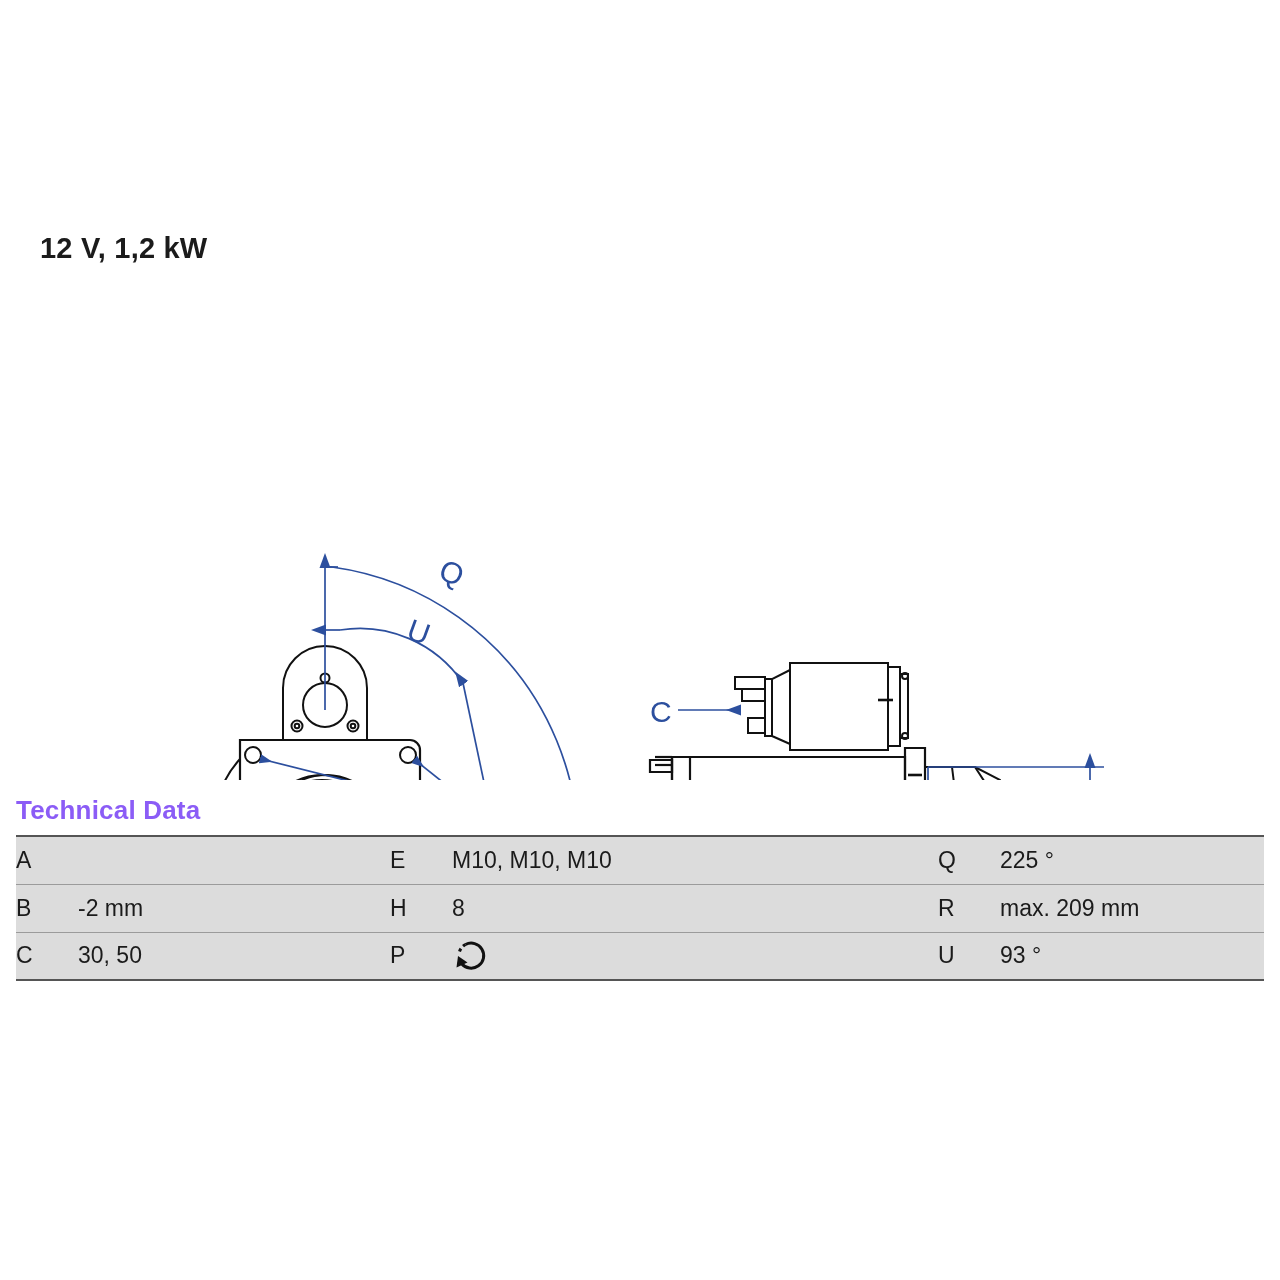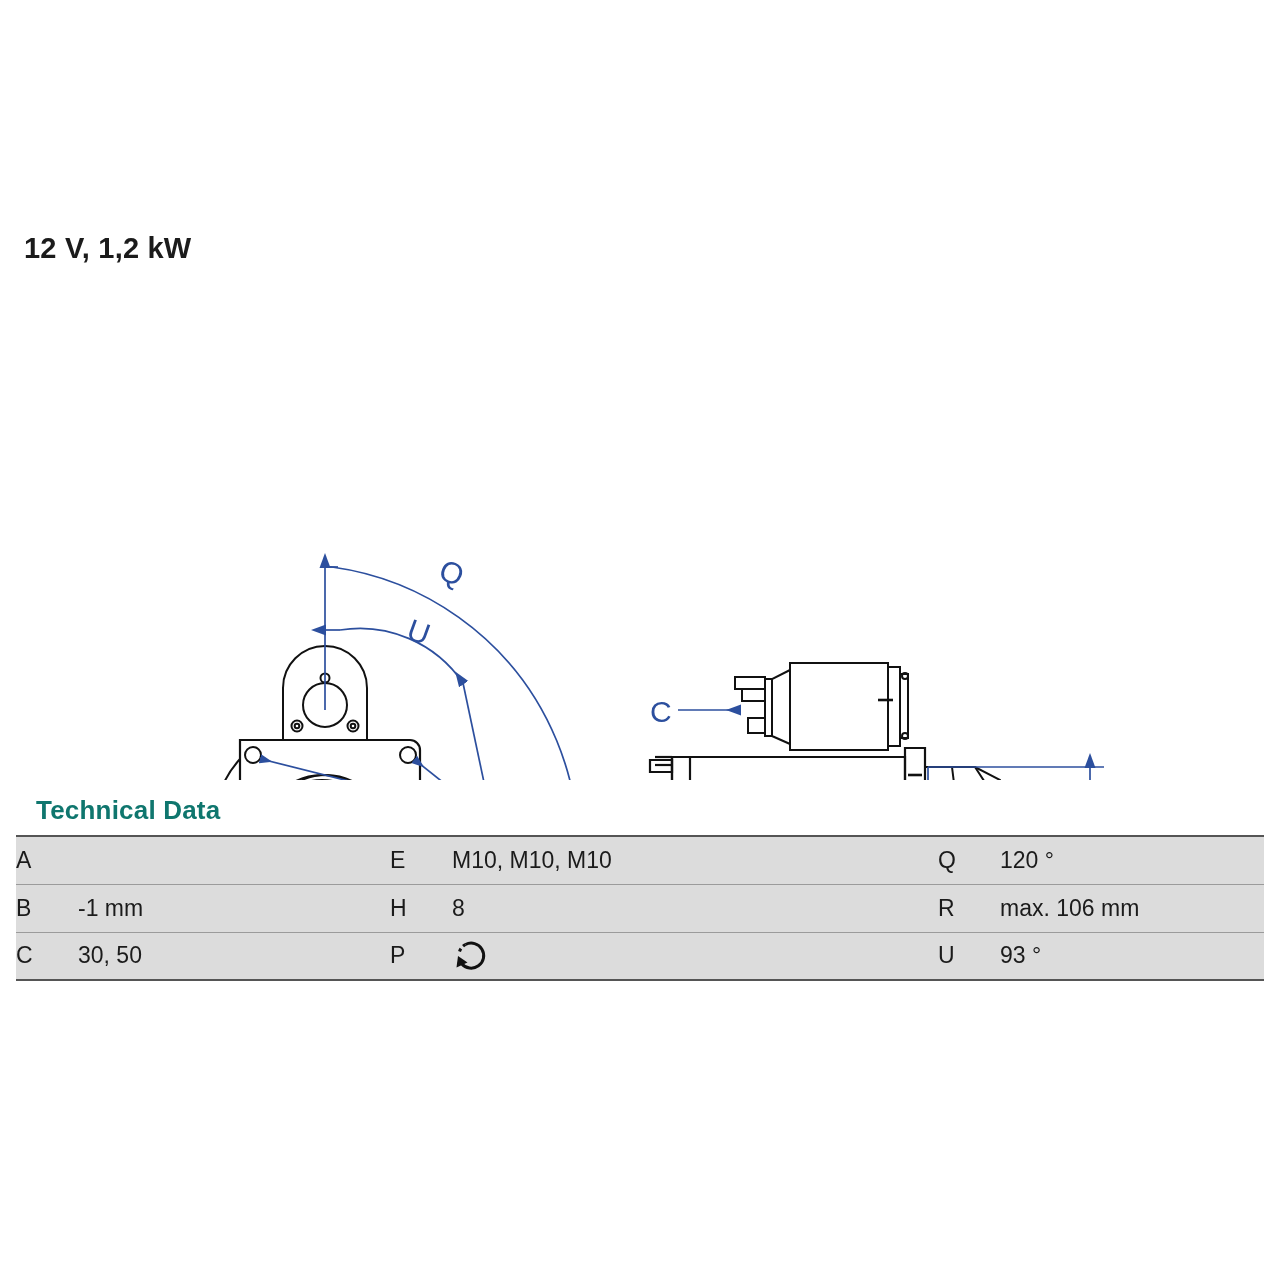--- a/index.html
+++ b/index.html
@@ -12,21 +12,21 @@
     height: 1280px;
     position: relative;
     font-family: "Liberation Sans", sans-serif;
     color: #1a1a1a;
     overflow: hidden;
   }
 
   
   #spec-title {
     position: absolute;
-    left: 24px;
+    left: 40px;
     top: 232px;
     font-size: 29px;
     font-weight: 700;
     letter-spacing: 0.2px;
     color: #1b1b1b;
     white-space: nowrap;
   }
 
   
   #drawing-area {
@@ -43,22 +43,22 @@
   
   #tech-section {
     position: absolute;
     left: 0;
     top: 795px;
     width: 1280px;
   }
   #tech-heading {
     font-size: 26px;
     font-weight: 700;
-    color: #0f766e;
-    padding: 0 0 9px 36px;
+    color: #8b5cf6;
+    padding: 0 0 9px 16px;
     letter-spacing: 0.2px;
   }
   table#tech-table {
     width: 1248px;
     margin-left: 16px;
     border-collapse: collapse;
     table-layout: fixed;
   }
   table#tech-table tr {
     height: 48px;
@@ -288,30 +288,30 @@
   <div id="tech-heading">Technical Data</div>
 
   <table id="tech-table">
     <tbody>
       <tr>
         <td class="lbl">A</td>
         <td class="val v1"></td>
         <td class="lbl lbl2">E</td>
         <td class="val v2">M10, M10, M10</td>
         <td class="lbl lbl2">Q</td>
-        <td class="val v3">120 °</td>
+        <td class="val v3">225 °</td>
       </tr>
 
       <tr>
         <td class="lbl">B</td>
-        <td class="val v1">-1 mm</td>
+        <td class="val v1">-2 mm</td>
         <td class="lbl lbl2">H</td>
         <td class="val v2">8</td>
         <td class="lbl lbl2">R</td>
-        <td class="val v3">max. 106 mm</td>
+        <td class="val v3">max. 209 mm</td>
       </tr>
 
       <tr>
         <td class="lbl">C</td>
         <td class="val v1">30, 50</td>
         <td class="lbl lbl2">P</td>
         <td class="val v2">
           <span class="rot-wrap">
             <svg width="38" height="38" viewBox="0 0 38 38" xmlns="http://www.w3.org/2000/svg">
 

